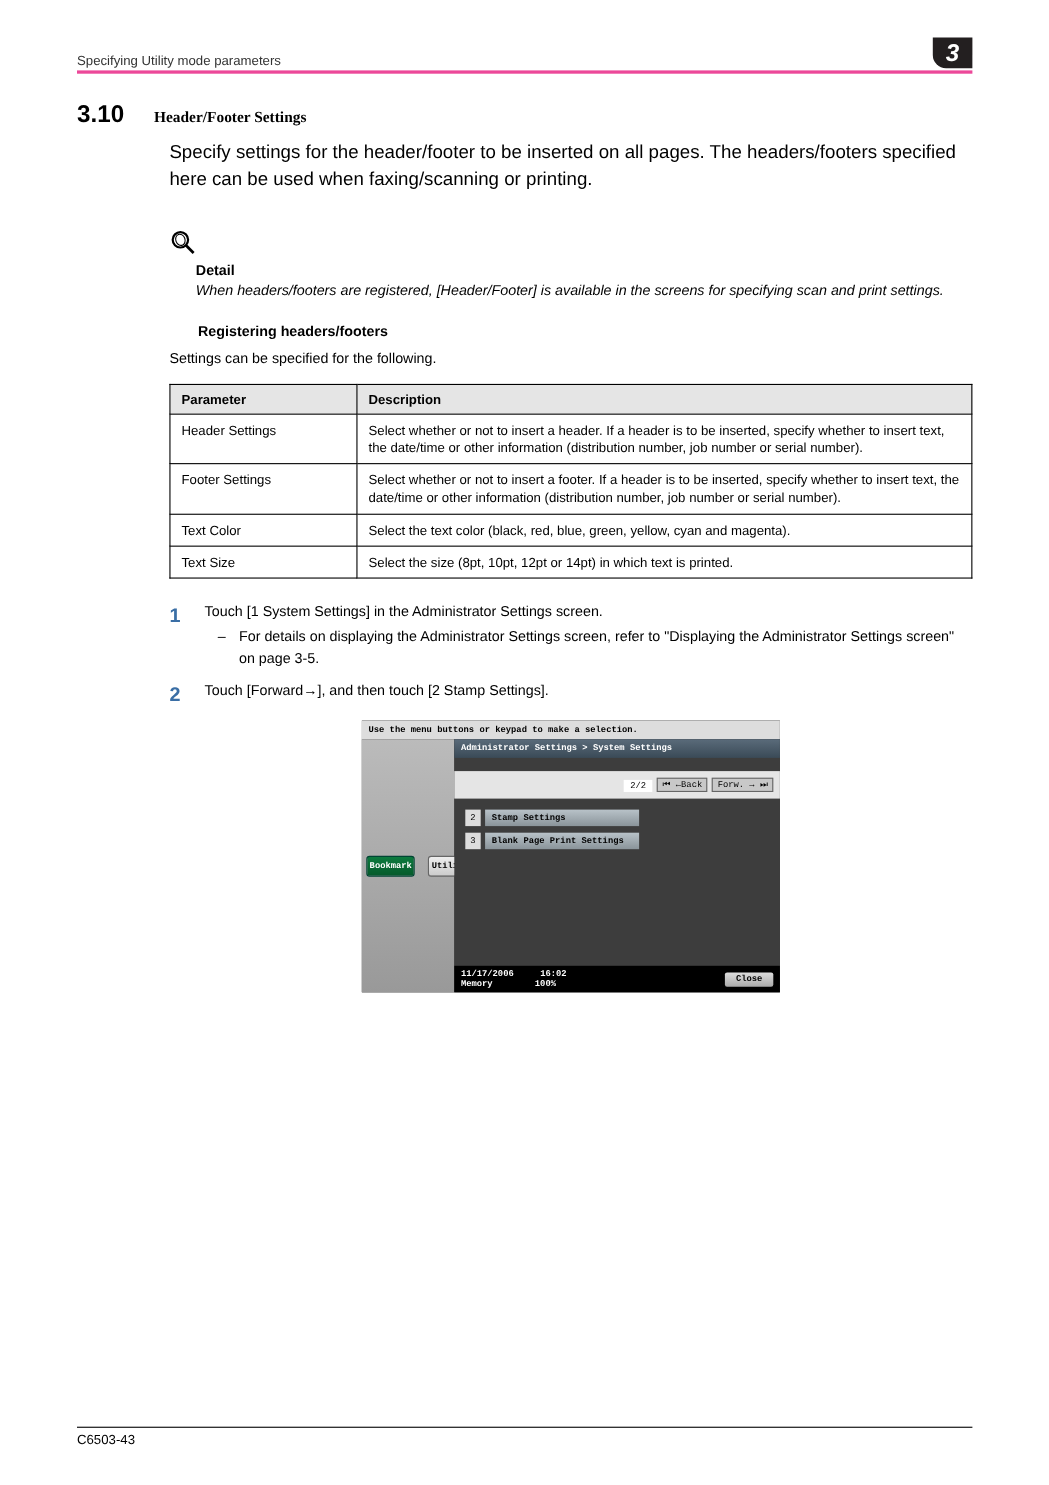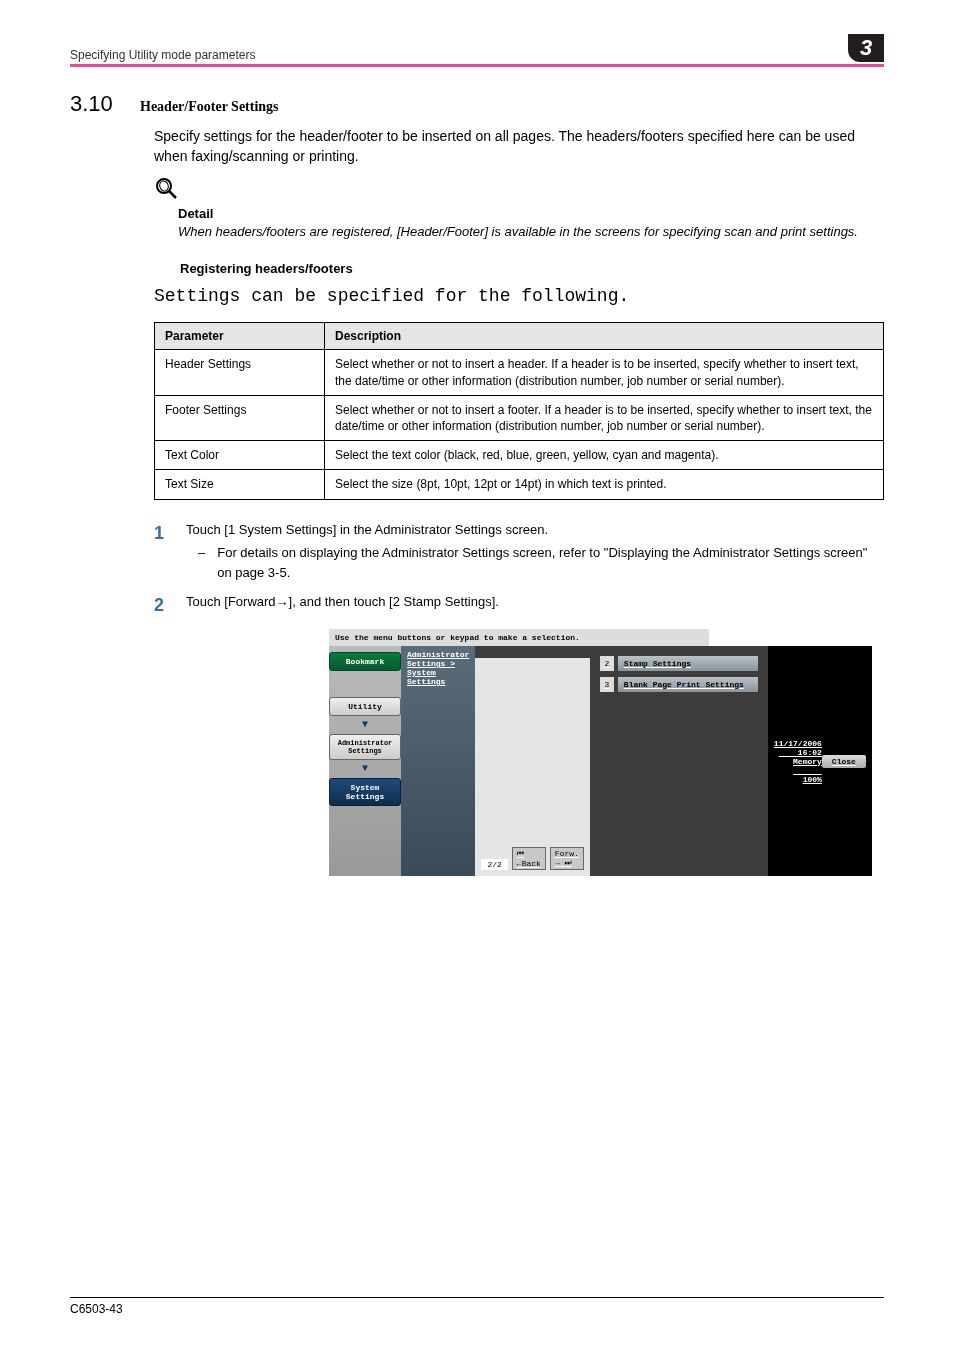--- a/index.html
+++ b/index.html
@@ -39,35 +39,35 @@
     line-height: 28px;
   }
   .sec-row {
     display: flex;
     align-items: baseline;
     gap: 18px;
     margin-bottom: 10px;
   }
   .sec-num {
     font-size: 22px;
-    font-weight: normal;
+    font-weight: bold;
     width: 52px;
   }
   .sec-title {
     font-size: 14px;
     font-weight: bold;
     font-family: Liberation Serif, serif;
   }
   .body-indent {
     margin-left: 84px;
   }
   .intro {
-    font-size: 14px;
+    font-size: 17px;
     line-height: 1.4;
-    margin-bottom: 10px;
+    margin-bottom: 33px;
   }
   .detail-icon {
     margin-left: 84px;
     margin-bottom: 4px;
   }
   .detail-icon svg { display: block; }
   .detail-label {
     font-weight: bold;
     font-size: 13px;
     margin-left: 108px;
@@ -80,23 +80,22 @@
     line-height: 1.4;
     margin-bottom: 20px;
   }
   .subhead {
     font-weight: bold;
     font-size: 13px;
     margin-bottom: 10px;
     padding-left: 26px;
   }
   .plain {
-    font-size: 18px;
+    font-size: 13px;
     margin-bottom: 16px;
-    font-family: Liberation Mono, monospace;
   }
   table.param {
     border-collapse: collapse;
     width: 100%;
     margin-bottom: 20px;
     font-size: 12px;
   }
   table.param th {
     background: #e5e5e5;
     text-align: left;
@@ -145,24 +144,24 @@
     color: #fff;
   }
   .ss-top {
     background: #ddd;
     color: #000;
     padding: 4px 6px;
     font-weight: bold;
   }
   .ss-body { display: flex; background: #444; }
   .ss-left {
-    width: 72px;
+    width: 84px;
     background: linear-gradient(#bbb,#999);
     display: flex;
-    flex-direction: column;
+    flex-direction: row;
     align-items: center;
     padding: 6px 4px;
     gap: 6px;
   }
   .ss-left-btn {
     width: 72px;
     padding: 4px 2px;
     text-align: center;
     border-radius: 3px;
     font-weight: bold;
@@ -182,23 +181,22 @@
   }
   .ss-arrow {
     color: #133a63;
     font-size: 10px;
     line-height: 6px;
   }
   .ss-right {
     flex: 1;
     background: #3d3d3d;
     display: flex;
-    flex-direction: row;
+    flex-direction: column;
     min-height: 230px;
-    text-decoration: underline;
   }
   .ss-crumb {
     background: linear-gradient(#5a6b7a,#3a4a57);
     color: #fff;
     padding: 4px 6px;
     font-weight: bold;
   }
   .ss-pager {
     display: flex;
     justify-content: flex-end;
@@ -243,21 +241,20 @@
     padding: 3px 6px;
     font-weight: bold;
   }
   .ss-status {
     background: #000;
     padding: 3px 6px;
     display: flex;
     justify-content: space-between;
     align-items: center;
     font-weight: bold;
-    text-align: right;
   }
   .ss-close {
     background: linear-gradient(#ddd,#aaa);
     color: #000;
     padding: 2px 10px;
     border-radius: 2px;
   }
   
   .page-footer {
     position: absolute;

